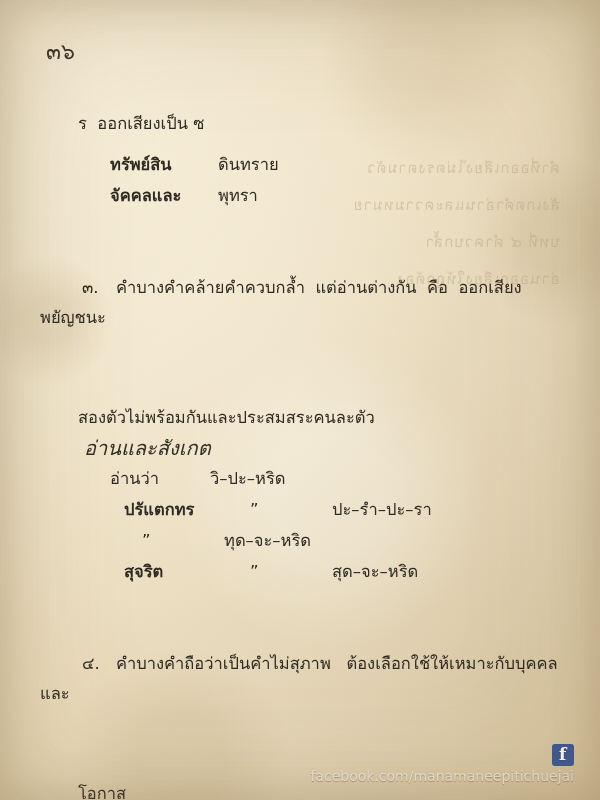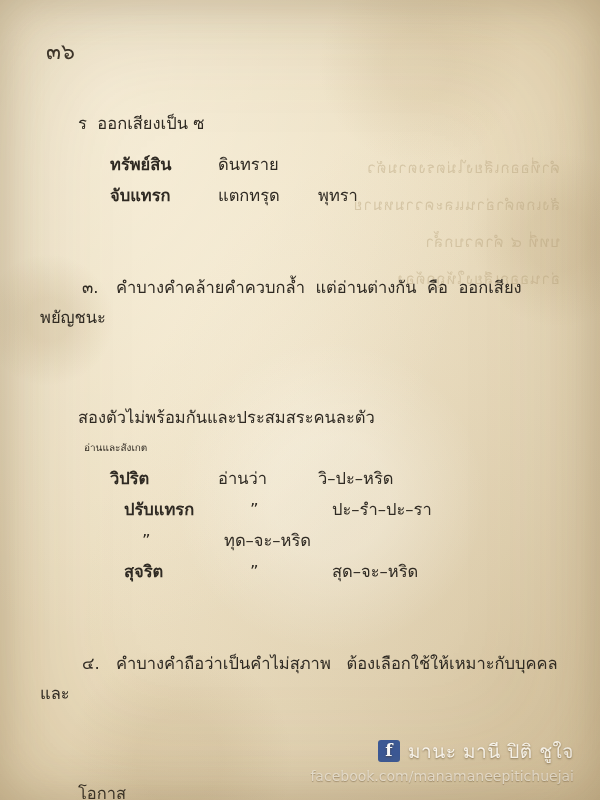--- a/index.html
+++ b/index.html
@@ -67,21 +67,22 @@
   .blk { margin-bottom: 6px; }
 
   .ln {
     font-size: 16.5px;
     line-height: 30px;
     white-space: pre-wrap;
   }
   .hang { padding-left: 38px; margin-top: 40px; }
   .num { display: inline-block; min-width: 34px; }
   .italicish {
-    font-size: 10px;
+    font-style: italic;
+    font-size: 20px;
     padding-left: 44px;
     line-height: 30px;
     color: #332d25;
   }
 
   
   .row {
     display: flex;
     line-height: 31px;
     font-size: 16.5px;
@@ -156,41 +157,39 @@
     <div class="folio">๓๖</div>
 
     <div class="blk">
       <div class="ln hang">ร  ออกเสียงเป็น ซ</div>
       <div class="gap-s"></div>
       <div class="row">
         <span class="c1">ทรัพย์สิน</span>
         <span class="c2">ดินทราย</span>
       </div>
       <div class="row">
-        <span class="c1">จับแทรก</span>
-        <span class="c2">แตกทรุด</span>
+        <span class="c1">จัคคลและ</span>
         <span class="c3">พุทรา</span>
       </div>
     </div>
 
     <div class="gap-l"></div>
 
     <div class="blk">
       <div class="ln">
         <span class="num">๓.</span><span>คำบางคำคล้ายคำควบกล้ำ  แต่อ่านต่างกัน  คือ  ออกเสียงพยัญชนะ</span>
       </div>
       <div class="ln hang">สองตัวไม่พร้อมกันและประสมสระคนละตัว</div>
       <div class="italicish">อ่านและสังเกต</div>
       <div class="row">
-        <span class="c1">วิปริต</span>
         <span class="c2">อ่านว่า</span>
         <span class="c3">วิ–ปะ–หริด</span>
       </div>
       <div class="row row-ind">
-        <span class="c1">ปรับแทรก</span>
+        <span class="c1">ปรัแตกทร</span>
         <span class="c2"><span class="dq">”</span></span>
         <span class="c3">ปะ–รำ–ปะ–รา</span>
       </div>
       <div class="row row-ind">
         <span class="c2"><span class="dq">”</span></span>
         <span class="c3">ทุด–จะ–หริด</span>
       </div>
       <div class="row row-ind">
         <span class="c1">สุจริต</span>
         <span class="c2"><span class="dq">”</span></span>
@@ -206,18 +205,17 @@
       </div>
       <div class="ln hang">โอกาส</div>
       <div class="italicish">อ่านและสังเกต</div>
 
     </div>
 
   </div>
 
   <div id="watermark">
     <span id="fb-badge">f</span>
-    <span>มานะ มานี ปิติ ชูใจ</span>
   </div>
   <div id="wm-url">facebook.com/manamaneepitichuejai</div>
 
   <div id="vignette"></div>
 </div>
 
 </body></html>

